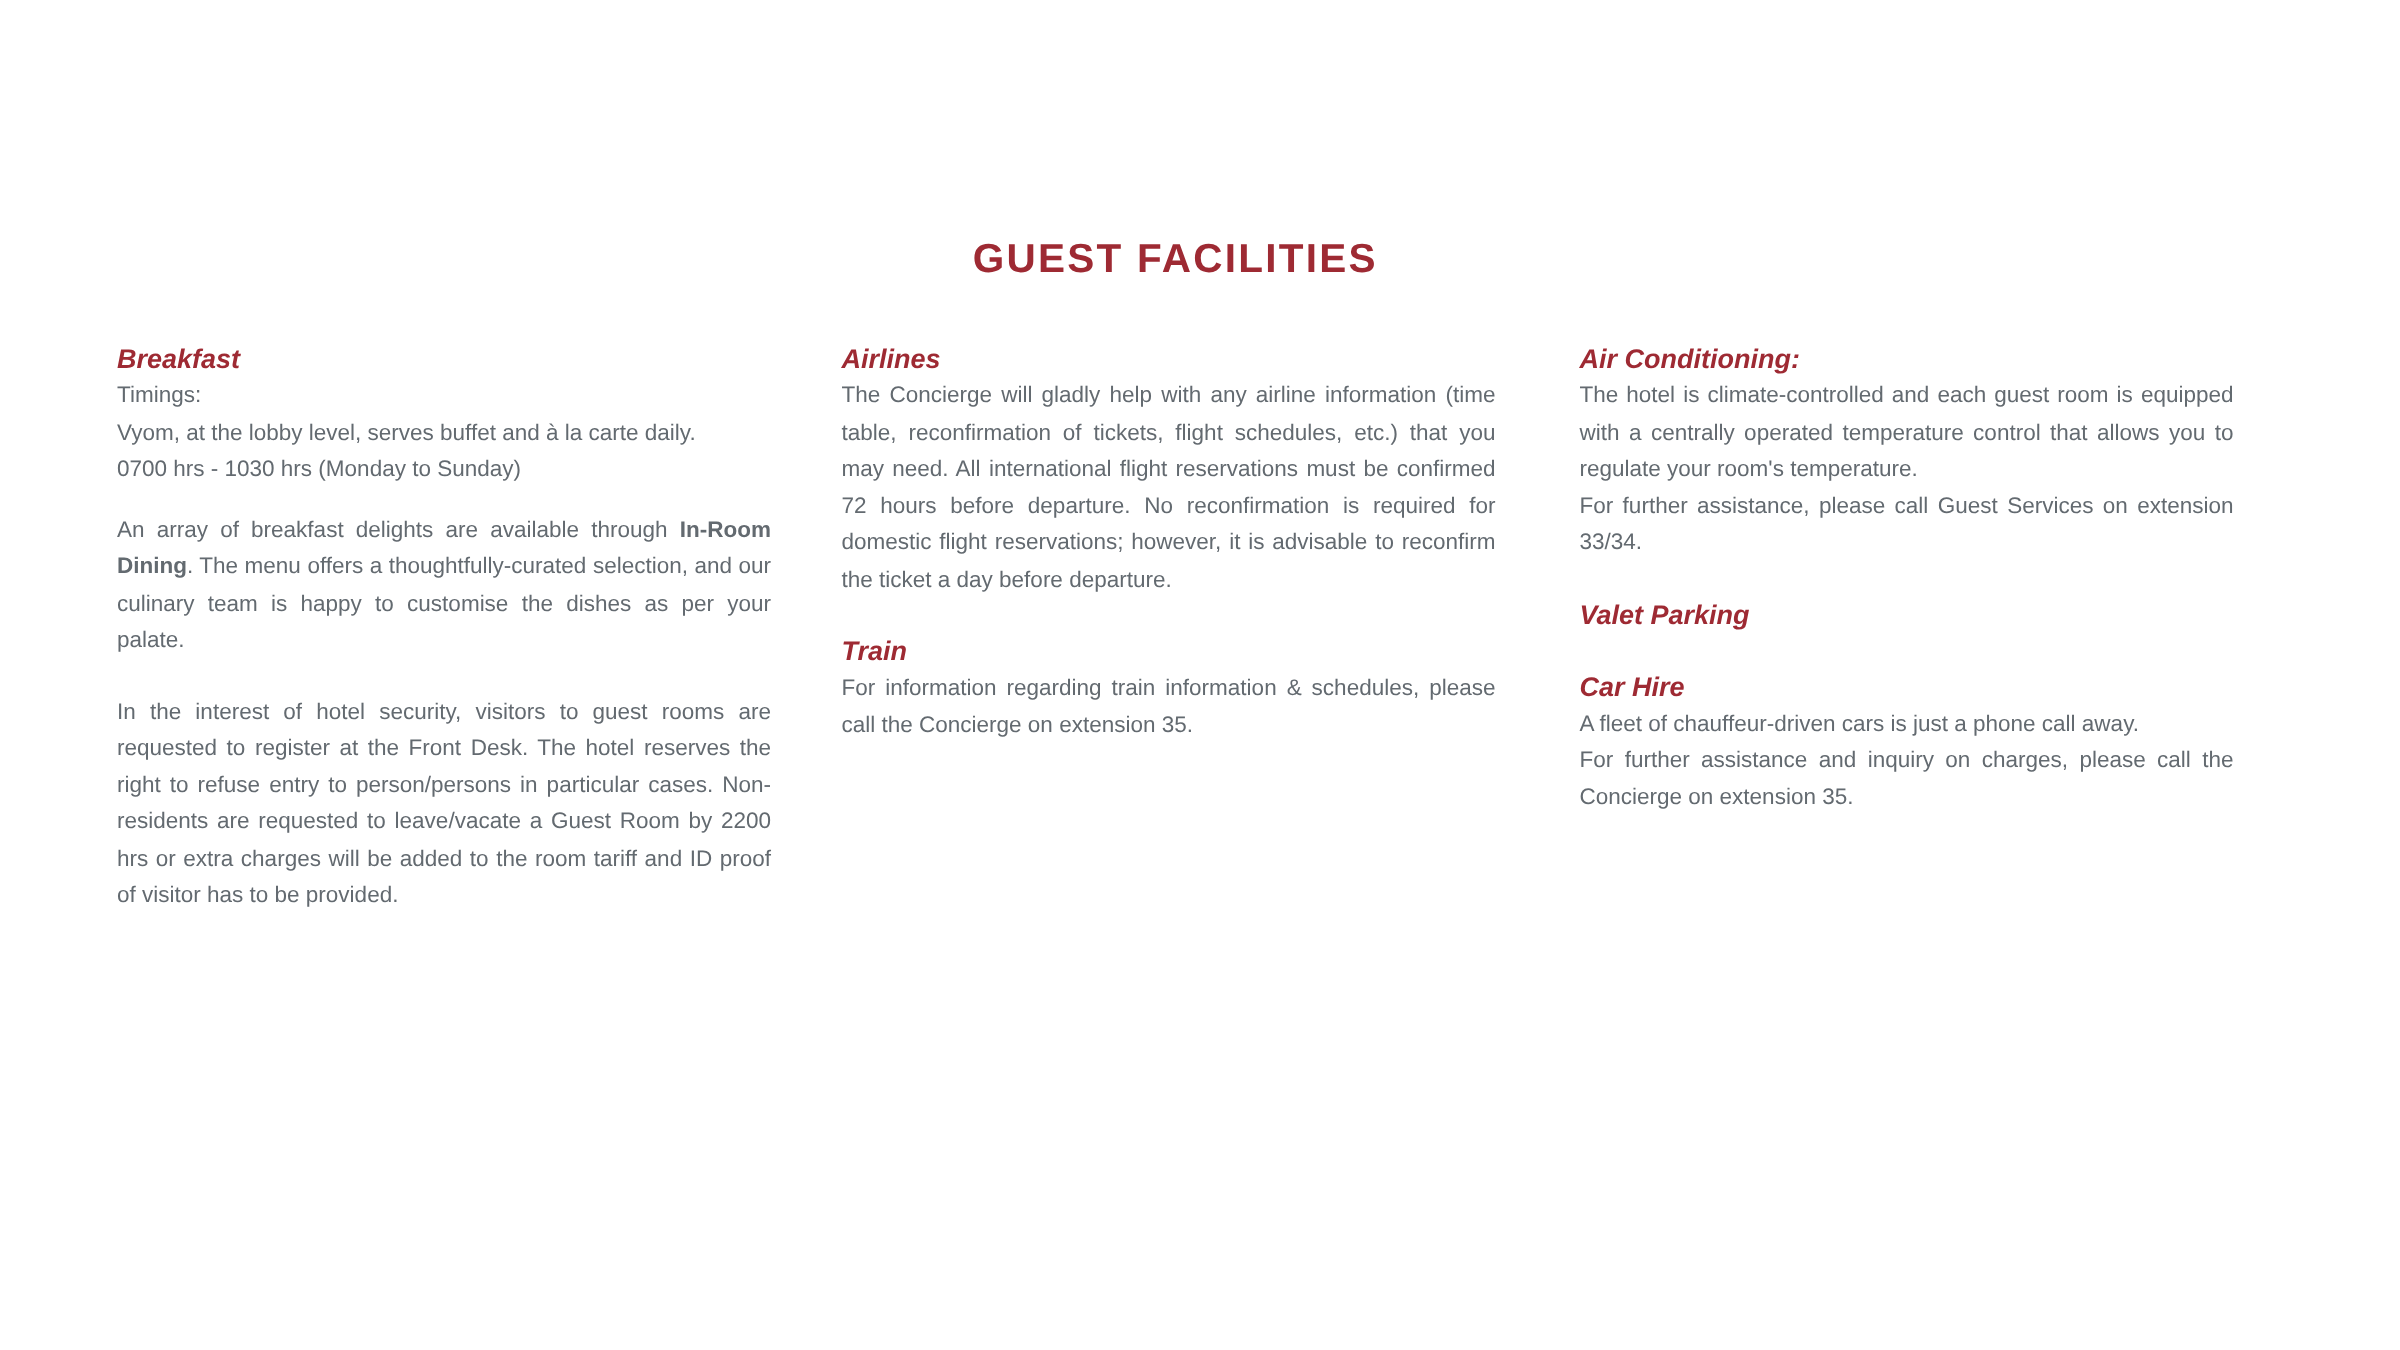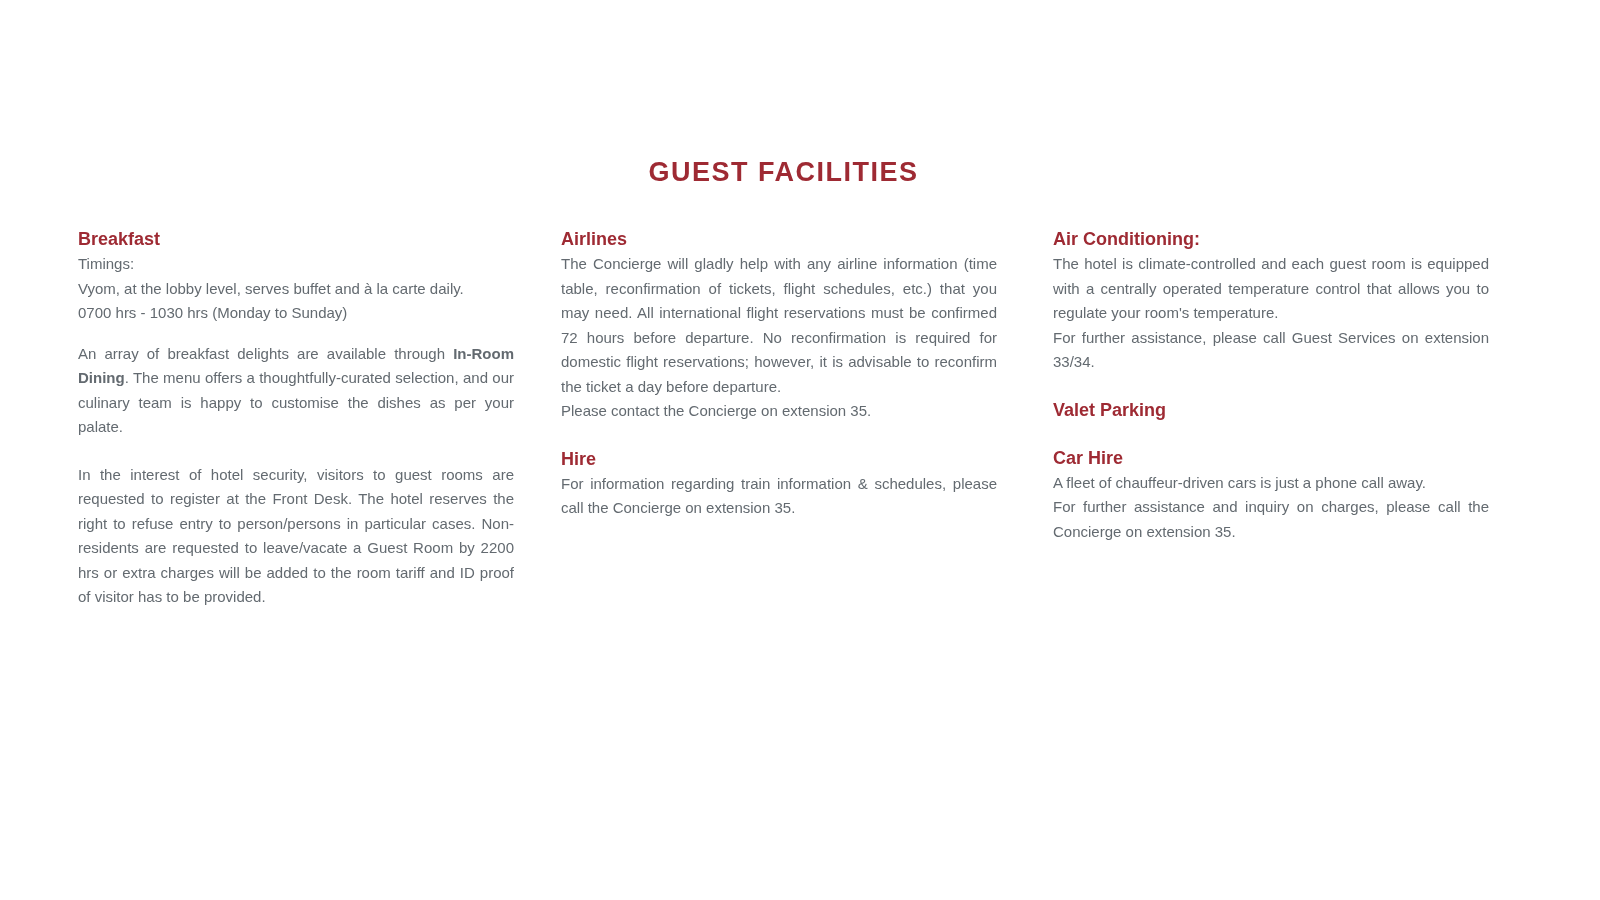--- a/index.html
+++ b/index.html
@@ -41,20 +41,21 @@
   .col { width: 436px; flex: 0 0 auto; }
   .col--2 { margin-left: 47px; }
   .col--3 { margin-left: 56px; }
   .sec + .sec { margin-top: 23px; }
   .sec-h {
     margin: 0;
     font-size: 18px;
     line-height: 25px;
     font-weight: 700;
     color: var(--accent-red);
+    font-style: italic;
   }
   .t {
     margin: 0;
     font-size: 15px;
     line-height: 24.5px;
     font-weight: 400;
     color: var(--body-text);
   }
   .t--j { text-align: justify; }
   .t--gap { margin-top: 16px; }
@@ -80,25 +81,24 @@
 
       <section class="sec">
         <p class="t t--j">In the interest of hotel security, visitors to guest rooms are requested to register at the Front Desk. The hotel reserves the right to refuse entry to person/persons in particular cases. Non-residents are requested to leave/vacate a Guest Room by 2200 hrs or extra charges will be added to the room tariff and ID proof of visitor has to be provided.</p>
       </section>
     </div>
 
     <div class="col col--2">
       <section class="sec">
         <h2 class="sec-h">Airlines</h2>
         <p class="t t--j">The Concierge will gladly help with any airline information (time table, reconfirmation of tickets, flight schedules, etc.) that you may need. All international flight reservations must be confirmed 72 hours before departure. No reconfirmation is required for domestic flight reservations; however, it is advisable to reconfirm the ticket a day before departure.</p>
-        <p class="t">Please contact the Concierge on extension 35.</p>
       </section>
 
       <section class="sec">
-        <h2 class="sec-h">Hire</h2>
+        <h2 class="sec-h">Train</h2>
         <p class="t t--j">For information regarding train information &amp; schedules, please call the Concierge on extension 35.</p>
       </section>
     </div>
 
     <div class="col col--3">
       <section class="sec">
         <h2 class="sec-h">Air Conditioning:</h2>
         <p class="t t--j">The hotel is climate-controlled and each guest room is equipped with a centrally operated temperature control that allows you to regulate your room's temperature.</p>
         <p class="t t--j">For further assistance, please call Guest Services on extension 33/34.</p>
       </section>

